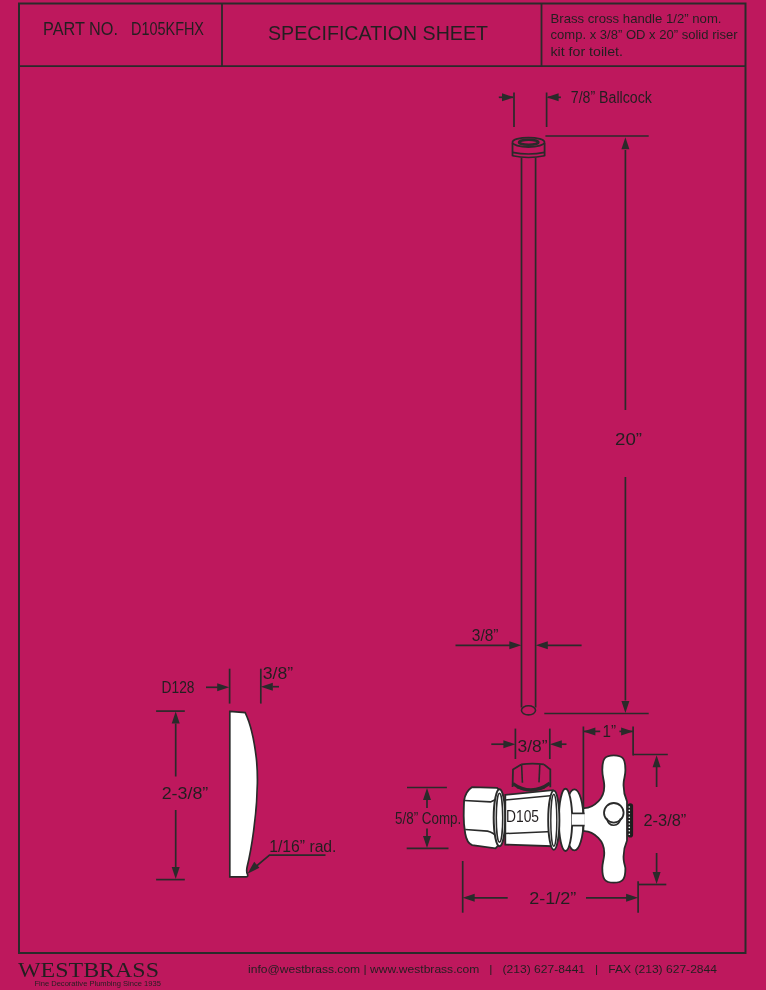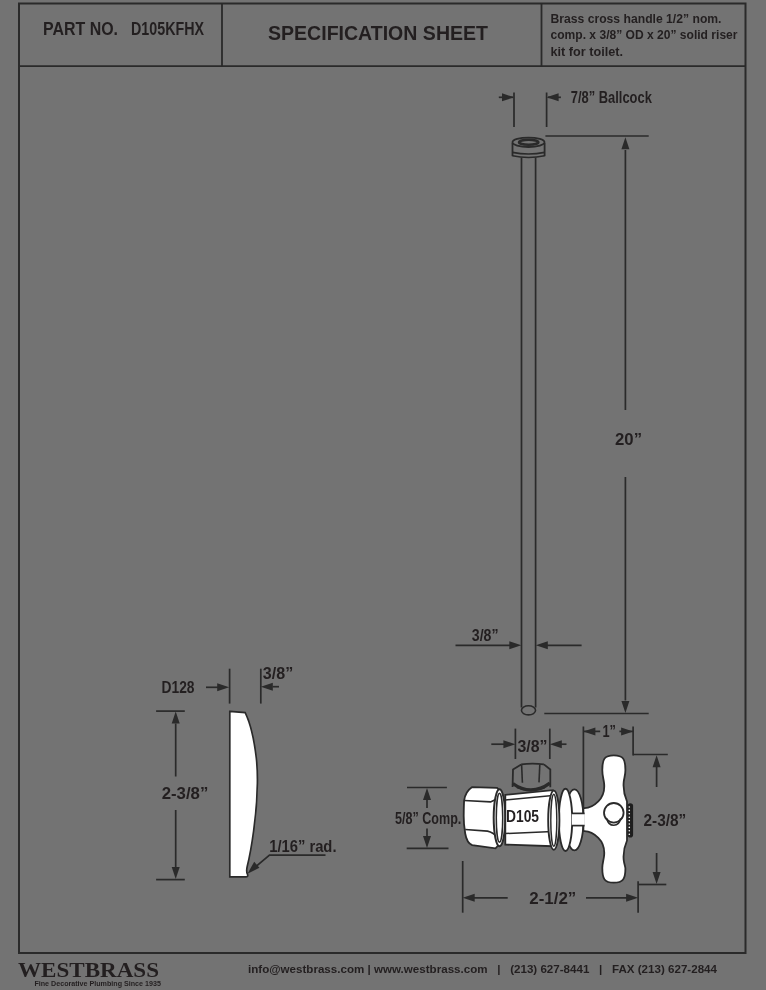--- a/index.html
+++ b/index.html
@@ -1,16 +1,16 @@
 <!DOCTYPE html>
 <html><head>
 <meta charset="utf-8">
 <style>
   html,body{margin:0;padding:0;background:#ffffff;}
-  #page{position:relative;width:766px;height:990px;background:#737373;overflow:hidden;filter:opacity(0.999);font-weight:bold;}
+  #page{position:relative;width:766px;height:990px;background:#be185d;overflow:hidden;filter:opacity(0.999);}
   svg text{font-family:"Liberation Sans",sans-serif;fill:#231f20;}
 </style>
 </head>
 <body>
 <div id="page">
 <svg width="766" height="990" viewBox="0 0 766 990">
   <g stroke="#2a2a2a" stroke-width="1.7" fill="none">
 
     <rect x="19" y="3.5" width="726.5" height="949.5" stroke-width="2"></rect>
     <line x1="19" y1="66.2" x2="745.5" y2="66.2" stroke-width="1.8"></line>

